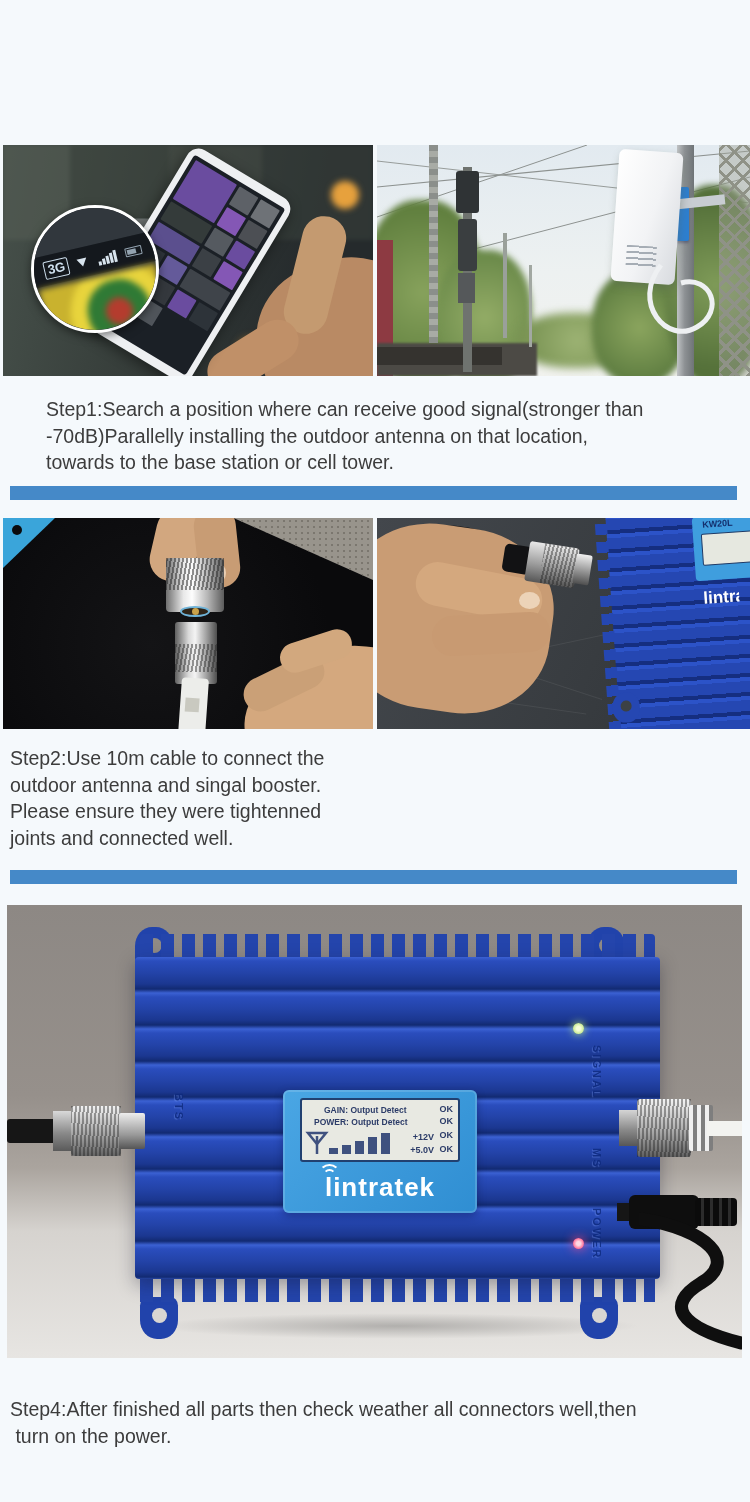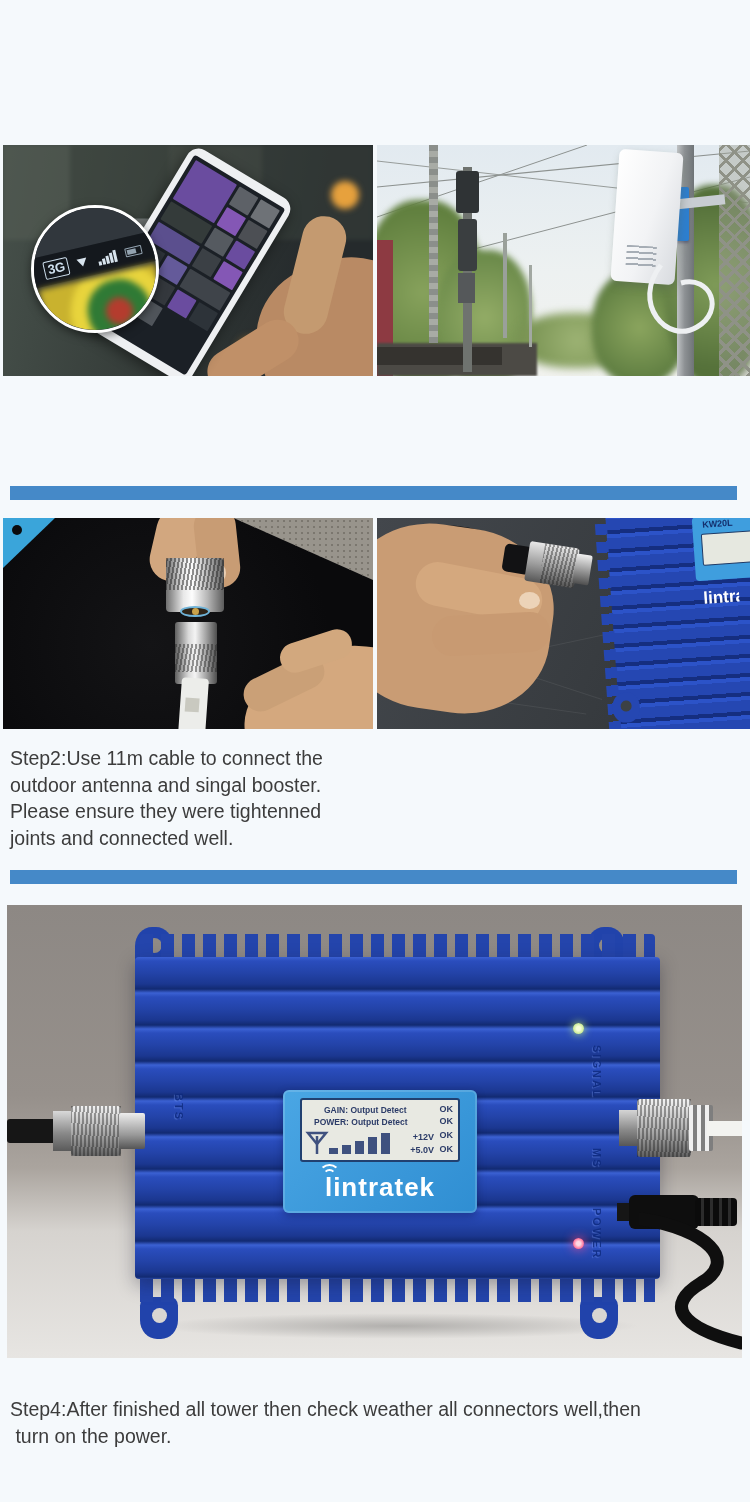--- a/index.html
+++ b/index.html
@@ -323,20 +323,23 @@
     <div class="bracket-plate"></div>
     <div class="bracket-arm"></div>
     <div class="panel-ant">
       <div class="panel-label"></div>
     </div>
     <svg class="cable-loop" width="90" height="95">
       <path d="M22,2 C-8,40 28,82 58,64 C86,48 72,12 42,20" fill="none" stroke="#eef0f2" stroke-width="5"></path>
     </svg>
   </div>
 
+  <div class="step step1">Step1:Search a position where can receive good signal(stronger than
+-70dB)Parallelly installing the outdoor antenna on that location,
+towards to the base station or cell tower.</div>
   <div class="divider divider1"></div>
 
   <div class="photo photo3">
     <div class="concrete"></div>
     <div class="bluecorner">
         <i></i>
       </div>
     <div class="finger3a"></div>
     <div class="finger3b"></div>
     <div class="nail3"></div>
@@ -374,21 +377,21 @@
     <div class="finger4a"></div>
     <div class="finger4b"></div>
     <div class="nail4"></div>
     <div class="conn4">
       <div class="conn4-boot"></div>
       <div class="conn4-body"></div>
       <div class="conn4-tip"></div>
     </div>
   </div>
 
-  <div class="step step2">Step2:Use 11m cable to connect the
+  <div class="step step2">Step2:Use 10m cable to connect the
 outdoor antenna and singal booster.
 Please ensure they were tightenned
 joints and connected well.</div>
   <div class="divider divider2"></div>
 
   <div class="photo photo5">
     <div class="shadow5"></div>
     <div class="ear ear-tl">
         <i></i>
       </div>
@@ -454,16 +457,16 @@
     <div class="dcplug">
       <div class="dc-tip"></div>
       <div class="dc-body"></div>
       <div class="dc-ribs"></div>
     </div>
     <svg class="cord" width="105" height="155">
       <path d="M2,14 C68,24 100,56 62,78 C26,100 40,122 102,138" fill="none" stroke="#0f0f0f" stroke-width="13" stroke-linecap="round"></path>
     </svg>
   </div>
 
-  <div class="step step4">Step4:After finished all tower then check weather all connectors well,then
+  <div class="step step4">Step4:After finished all parts then check weather all connectors well,then
  turn on the power.</div>
 
 </div>
 
 </body></html>

